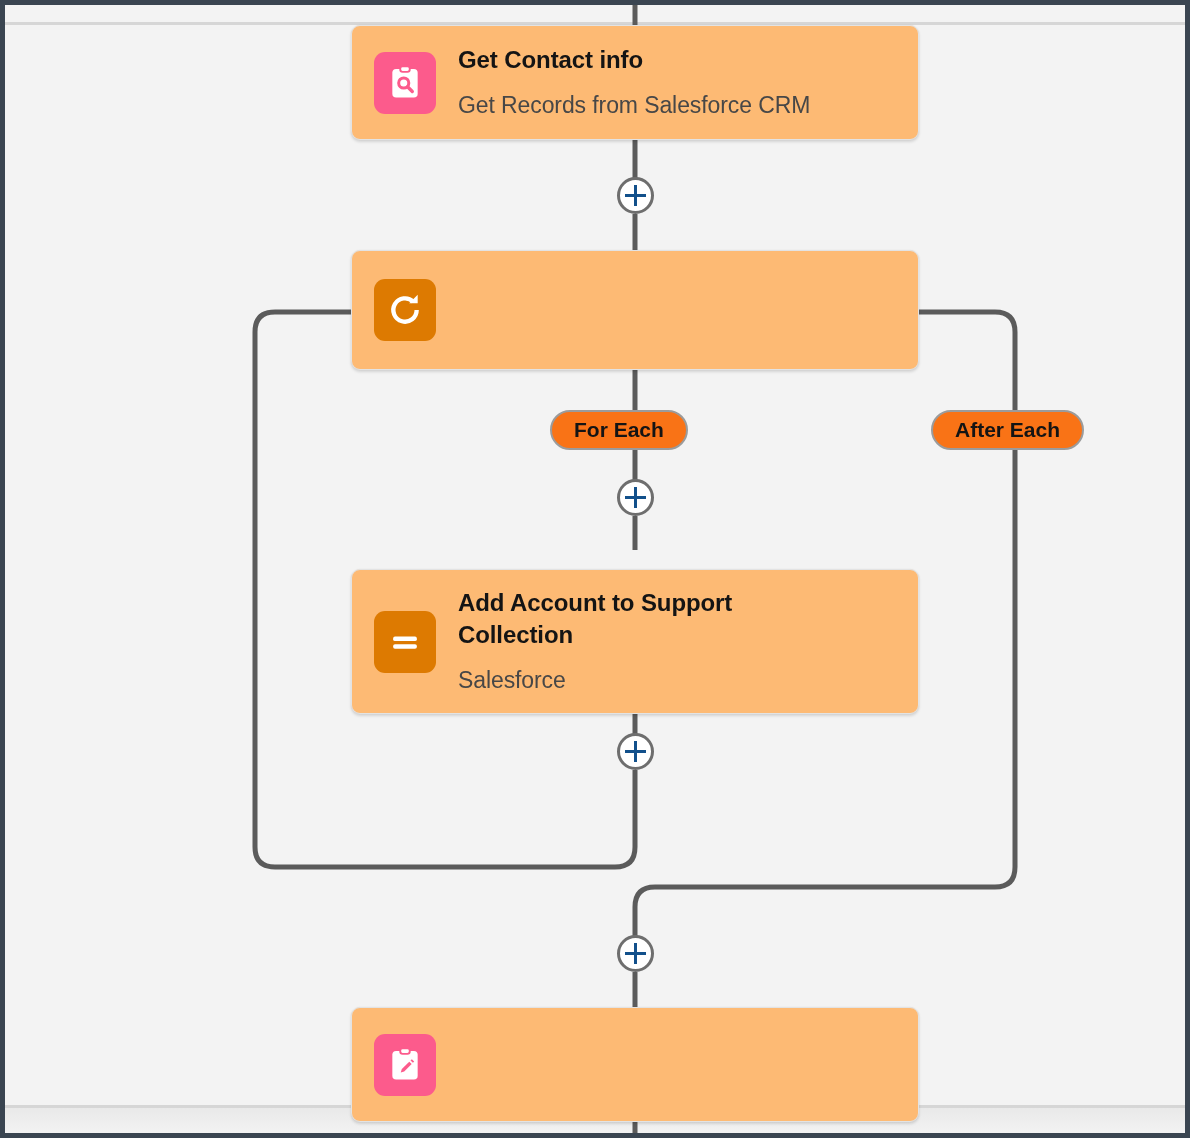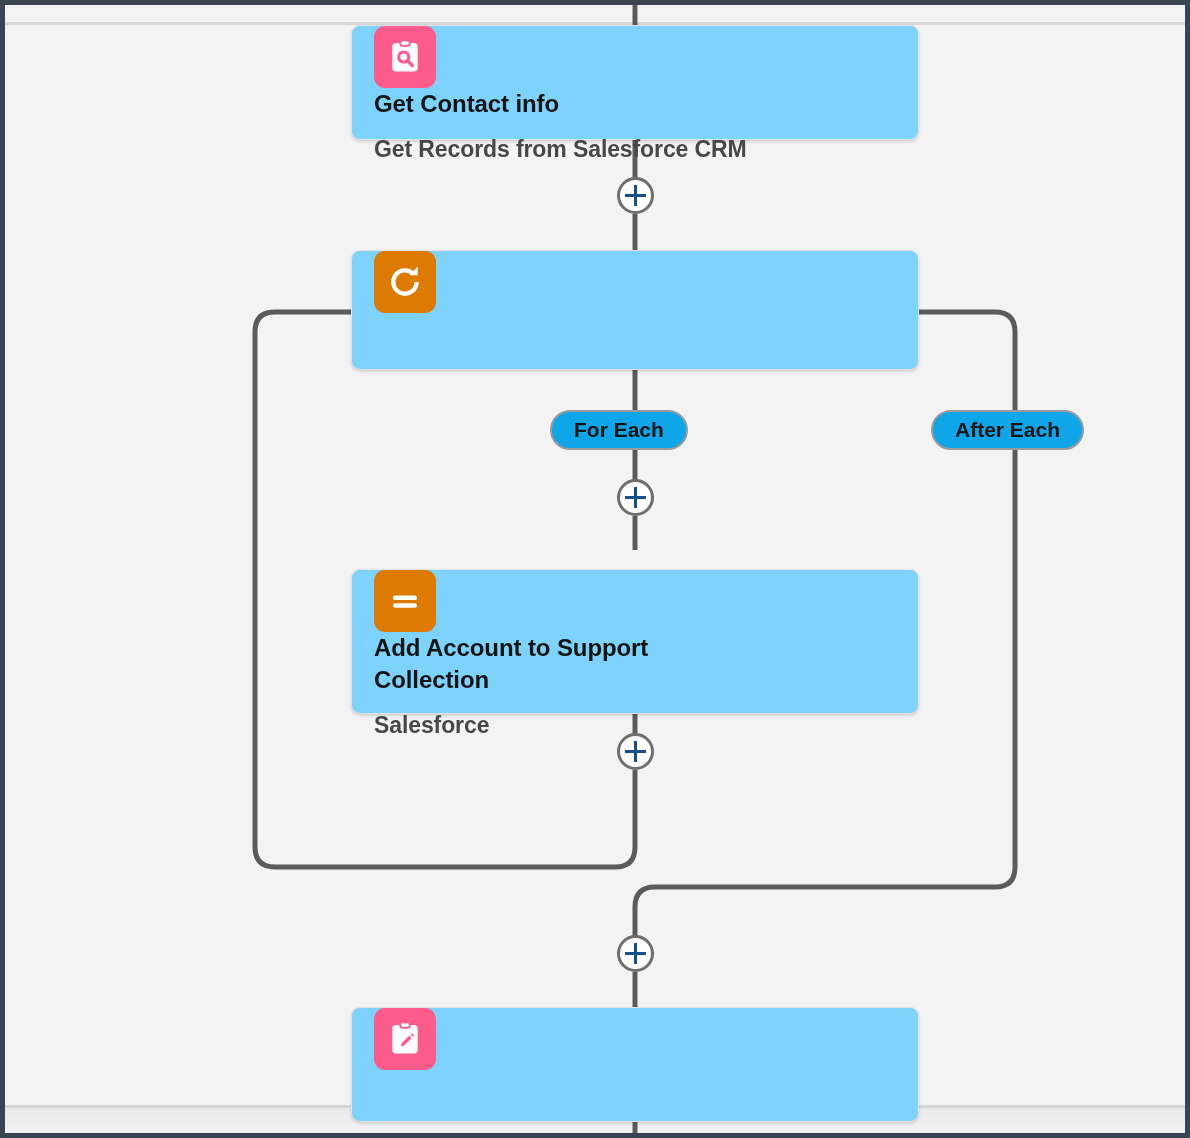--- a/index.html
+++ b/index.html
@@ -61,28 +61,28 @@
     stroke: #5b5b5b;
     stroke-width: 5;
     stroke-linecap: butt;
   }
 
   
   .node {
     position: absolute;
     left: 346px;
     width: 568px;
-    background: #7dd3fc;
+    background: #fdba74;
     border: 1px solid #e3e3e3;
     border-radius: 9px;
     box-shadow: 0 2px 3px rgba(0,0,0,0.13), 0 0 2px rgba(0,0,0,0.06);
     box-sizing: border-box;
     display: flex;
+    align-items: center;
     padding: 0 22px;
-    flex-direction: column;
   }
   .node-icon {
     flex: 0 0 auto;
     width: 62px;
     height: 62px;
     border-radius: 11px;
     display: flex;
     align-items: center;
     justify-content: center;
     margin-right: 22px;
@@ -95,21 +95,21 @@
   }
   .node-label {
     font-size: 24px;
     font-weight: bold;
     color: #141414;
     line-height: 1.34;
     letter-spacing: -0.1px;
   }
   .node-sub {
     font-size: 23px;
-    font-weight: bold;
+    font-weight: normal;
     color: #474747;
     line-height: 1.34;
     margin-top: 14px;
     letter-spacing: -0.1px;
   }
 
   #node-get     { top: 20px;   height: 115px; }
   #node-loop    { top: 245px;  height: 120px; }
   #node-assign  { top: 564px;  height: 145px; }
   #node-update  { top: 1002px; height: 115px; }
@@ -141,21 +141,21 @@
   #plus-1 { left: 630px; top: 172px; }
   #plus-2 { left: 630px; top: 474px; }
   #plus-3 { left: 630px; top: 728px; }
   #plus-4 { left: 630px; top: 930px; }
 
   
   .pill {
     position: absolute;
     height: 40px;
     padding: 0 22px;
-    background: #0ea5e9;
+    background: #f97316;
     border: 2px solid #9b9b9b;
     border-radius: 20px;
     display: flex;
     align-items: center;
     justify-content: center;
     font-size: 21px;
     font-weight: bold;
     color: #141414;
     box-sizing: border-box;
     white-space: nowrap;

